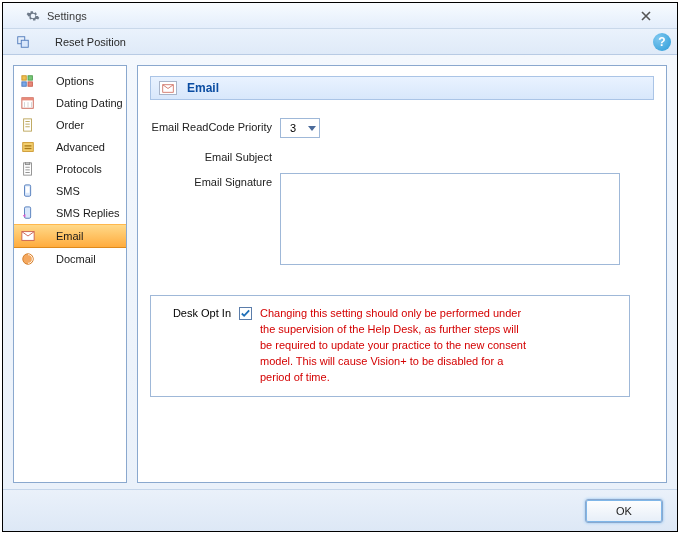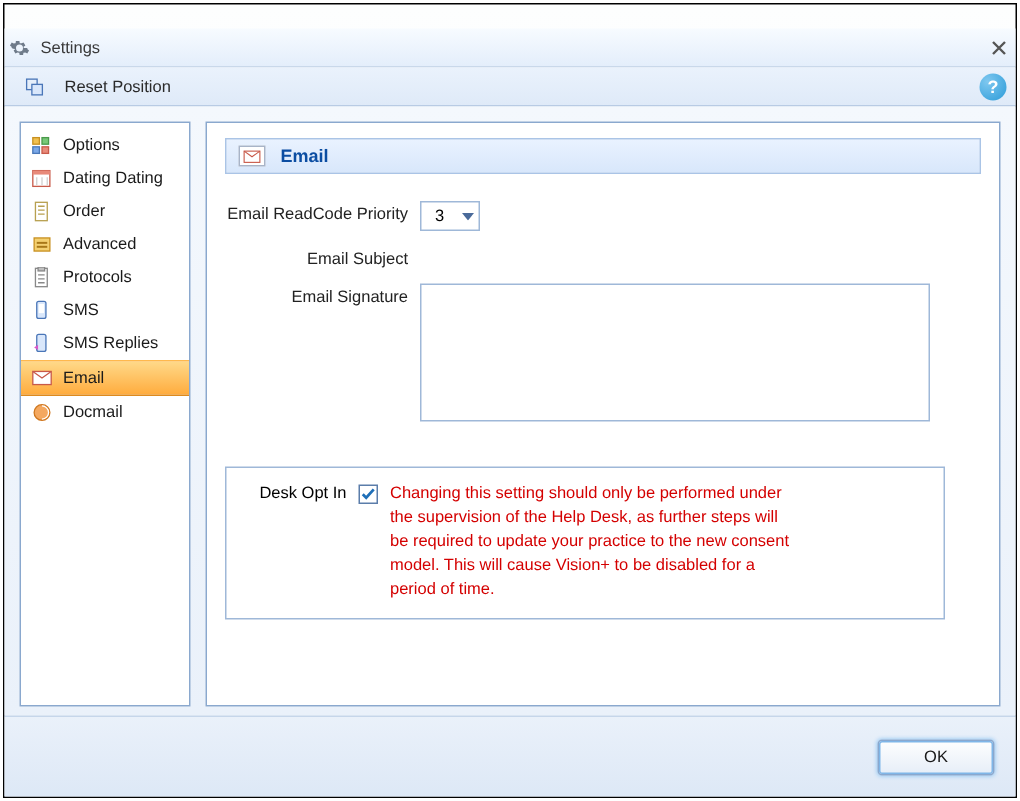--- a/index.html
+++ b/index.html
@@ -16,43 +16,42 @@
     margin:2px;
     border:1px solid #000;
     background:linear-gradient(#fdfefe,#f2f6fb);
     display:flex; flex-direction:column;
   }
   .titlebar {
     height:26px;
     background:linear-gradient(#f7fbff,#e4eefb);
     border-bottom:1px solid #c9d8ea;
     display:flex; align-items:center;
-    padding:0 2px;
-    margin-top:16px;
+    padding:0 22px;
   }
   .titlebar .gear {
     width:16px;height:16px;margin-right:6px;
     display:inline-flex;align-items:center;justify-content:center;
   }
   .titlebar .title { color:#3a3a3a; flex:1; font-size:11px;}
   .titlebar .close {
     width:18px;height:18px;
     display:flex;align-items:center;justify-content:center;
     color:#5a5a5a;font-weight:bold;font-size:13px;
     cursor:pointer;
   }
   .toolbar {
     height:26px;
     background:linear-gradient(#eaf2fc,#dfeaf8);
     border-bottom:1px solid #b8cbe4;
     display:flex;align-items:center;
     padding:0 6px;
   }
   .toolbar .reset {
-    display:flex; align-items:center; gap:12px;
+    display:flex; align-items:center; gap:24px;
     padding:2px 6px; cursor:pointer;
     color:#2a2a2a;
   }
   .toolbar .help {
     margin-left:auto;
     width:18px;height:18px;border-radius:50%;
     background:radial-gradient(circle at 30% 30%, #7fc8f0, #2b9bd8);
     color:#fff; font-weight:bold;
     display:flex;align-items:center;justify-content:center;
     font-size:12px;cursor:pointer;
@@ -61,21 +60,21 @@
     flex:1; display:flex; padding:10px 10px 6px 10px; gap:10px;
     background:linear-gradient(#f4f8fd,#eaf1fa);
   }
   .sidebar {
     width:114px;
     background:#fff;
     border:1px solid #8aa8ce;
     padding:4px 0;
   }
   .side-item {
-    display:flex; align-items:center; gap:6px;
+    display:flex; align-items:center; gap:20px;
     padding:3px 6px;
     cursor:pointer;
     color:#1a1a1a;
     white-space:nowrap;
     text-align:center;
   }
   .side-item.selected {
     background:linear-gradient(#ffd989,#ffac3e);
     border-top:1px solid #ffb84d;
     border-bottom:1px solid #de8a1d;
@@ -152,21 +151,21 @@
   }
   .optin-box .olbl { width:70px; text-align:right; padding-top:1px;}
   .optin-box .warn { color:#d40000; line-height:1.45; flex:1; max-width:270px;}
   .checkbox {
     width:13px;height:13px;border:1px solid #5b7daa;background:#fff;
     display:inline-flex;align-items:center;justify-content:center;
     cursor:pointer;margin-top:1px;flex-shrink:0;
   }
   .checkbox svg{display:block}
   .footer {
-    height:54px;
+    height:42px;
     display:flex; align-items:center; justify-content:flex-end;
     padding:0 14px; gap:10px;
     background:linear-gradient(#eaf1fa,#dde8f6);
     border-top:1px solid #c6d6ea;
   }
   .btn {
     min-width:78px; height:24px;
     border:1px solid #8aa8ce;
     background:linear-gradient(#fefefe,#e6eef8);
     border-radius:3px;

